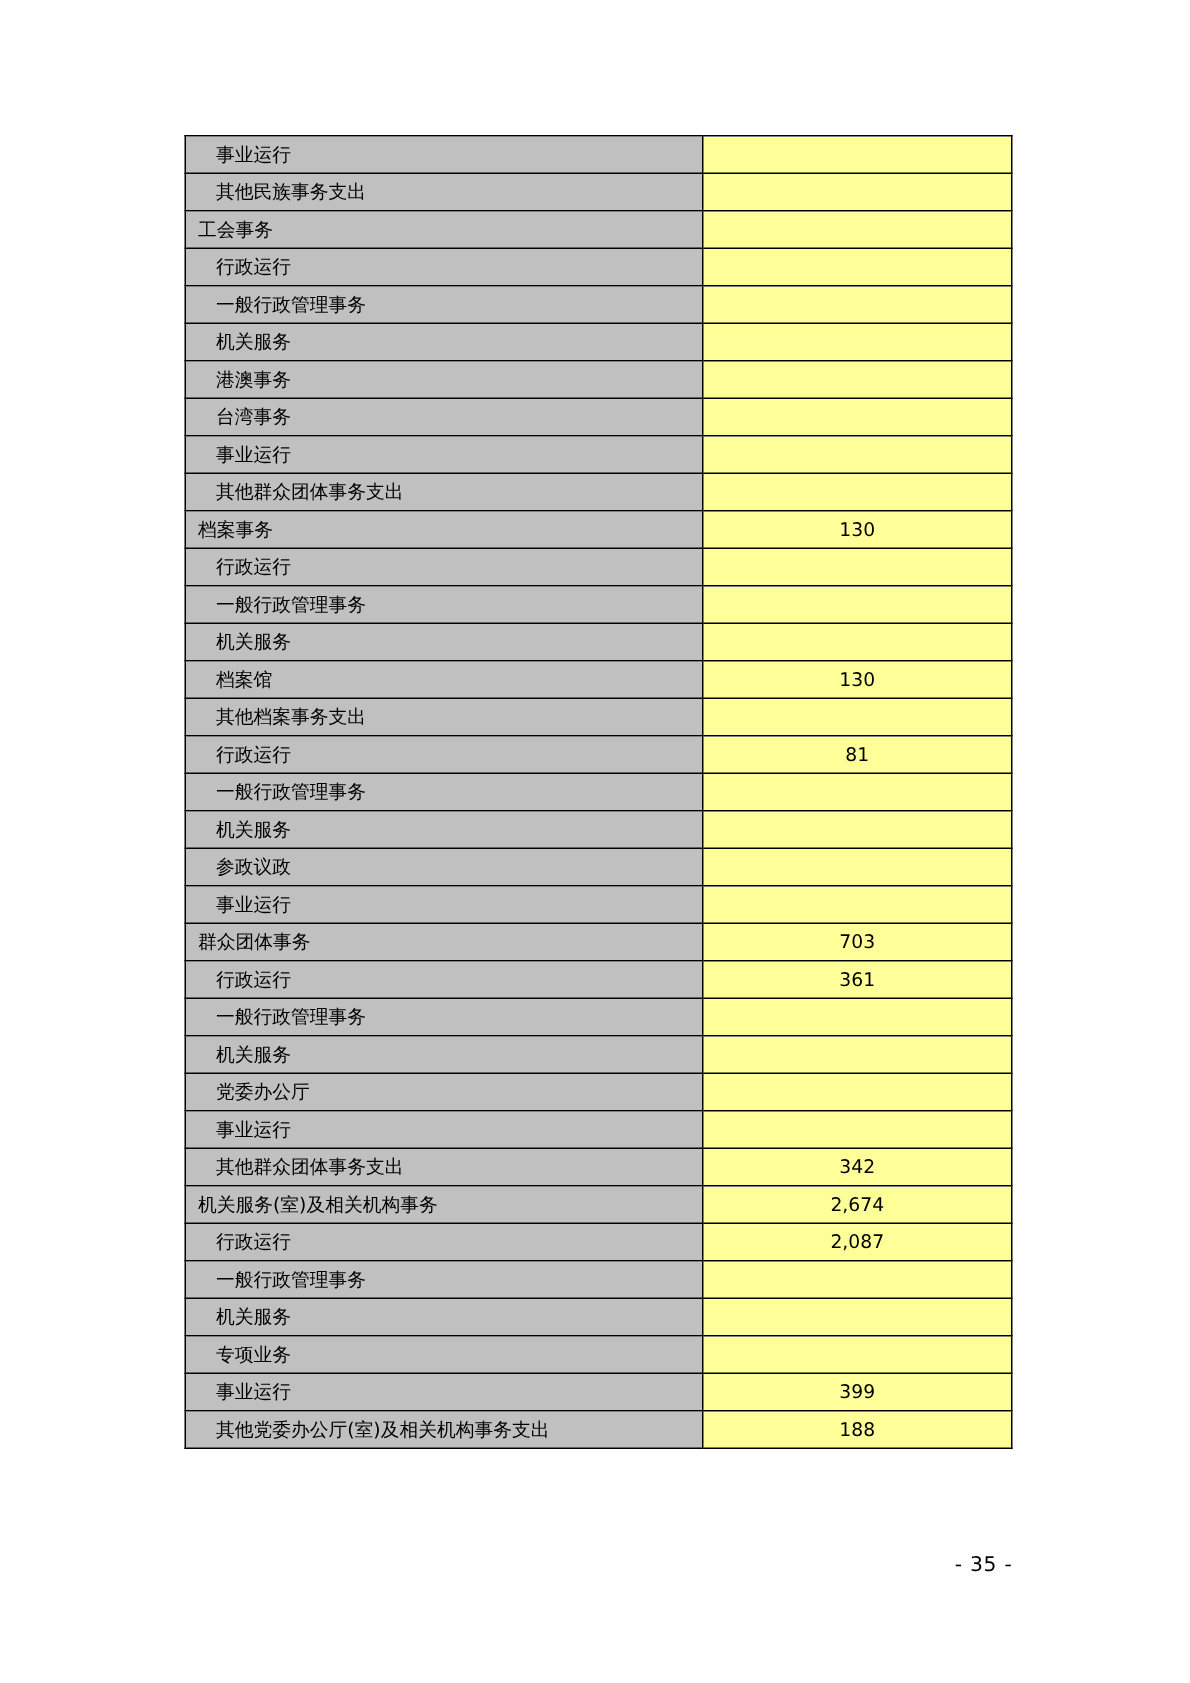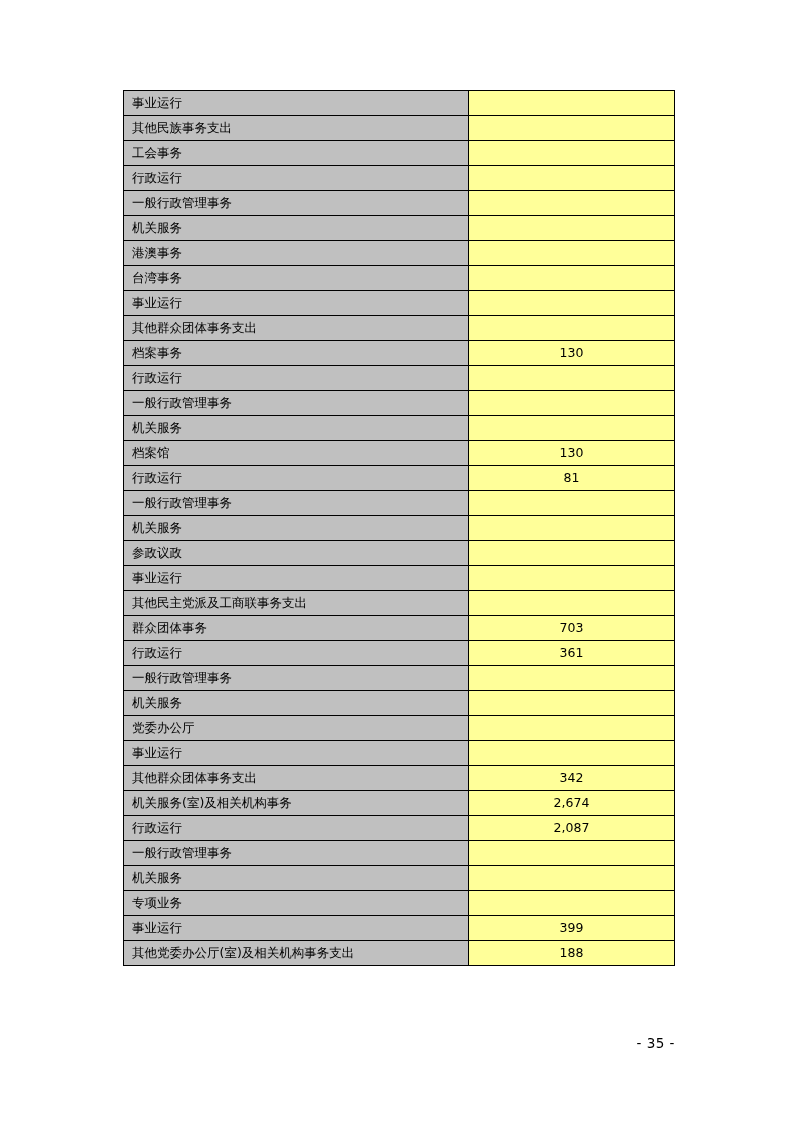--- a/index.html
+++ b/index.html
@@ -40,21 +40,21 @@
     font-family: "DejaVu Sans", "Liberation Sans", sans-serif;
     color: #000000;
   }
   .cell-name {
     background: #c0c0c0;
     padding-left: 8px;
     white-space: nowrap;
     overflow: hidden;
   }
   .cell-name.lvl-1 { padding-left: 8px; }
-  .cell-name.lvl-2 { padding-left: 8px; }
+  .cell-name.lvl-2 { padding-left: 20px; }
   .cell-value {
     background: #ffff99;
     text-align: center;
     padding-right: 6px;
     white-space: nowrap;
     overflow: hidden;
   }
   .page-number {
     position: absolute;
     right: 118px;
@@ -131,41 +131,41 @@
         </tr>
         <tr>
           <td class="cell-name lvl-2">机关服务</td>
           <td class="cell-value"></td>
         </tr>
         <tr>
           <td class="cell-name lvl-2">档案馆</td>
           <td class="cell-value">130</td>
         </tr>
         <tr>
+          <td class="cell-name lvl-2">其他档案事务支出</td>
+          <td class="cell-value"></td>
+        </tr>
+        <tr>
           <td class="cell-name lvl-2">行政运行</td>
           <td class="cell-value">81</td>
         </tr>
         <tr>
           <td class="cell-name lvl-2">一般行政管理事务</td>
           <td class="cell-value"></td>
         </tr>
         <tr>
           <td class="cell-name lvl-2">机关服务</td>
           <td class="cell-value"></td>
         </tr>
         <tr>
           <td class="cell-name lvl-2">参政议政</td>
           <td class="cell-value"></td>
         </tr>
         <tr>
           <td class="cell-name lvl-2">事业运行</td>
-          <td class="cell-value"></td>
-        </tr>
-        <tr>
-          <td class="cell-name lvl-2">其他民主党派及工商联事务支出</td>
           <td class="cell-value"></td>
         </tr>
         <tr>
           <td class="cell-name lvl-1">群众团体事务</td>
           <td class="cell-value">703</td>
         </tr>
         <tr>
           <td class="cell-name lvl-2">行政运行</td>
           <td class="cell-value">361</td>
         </tr>

